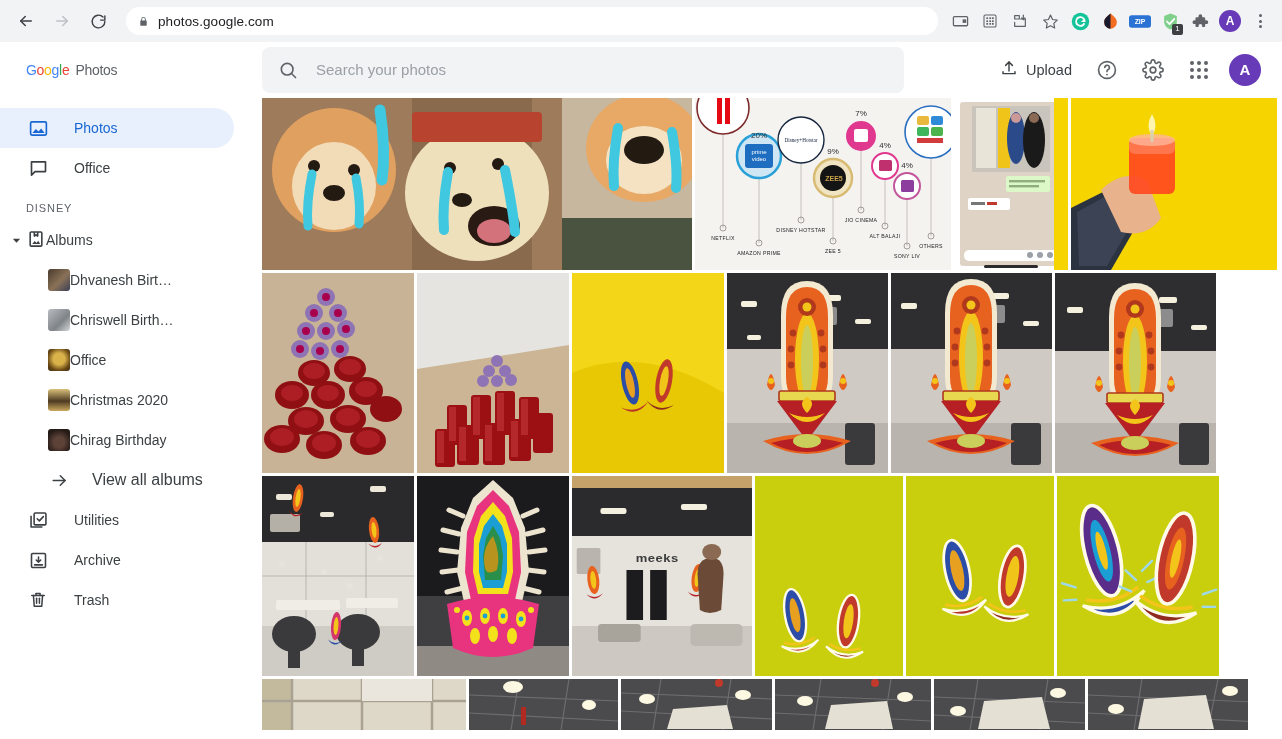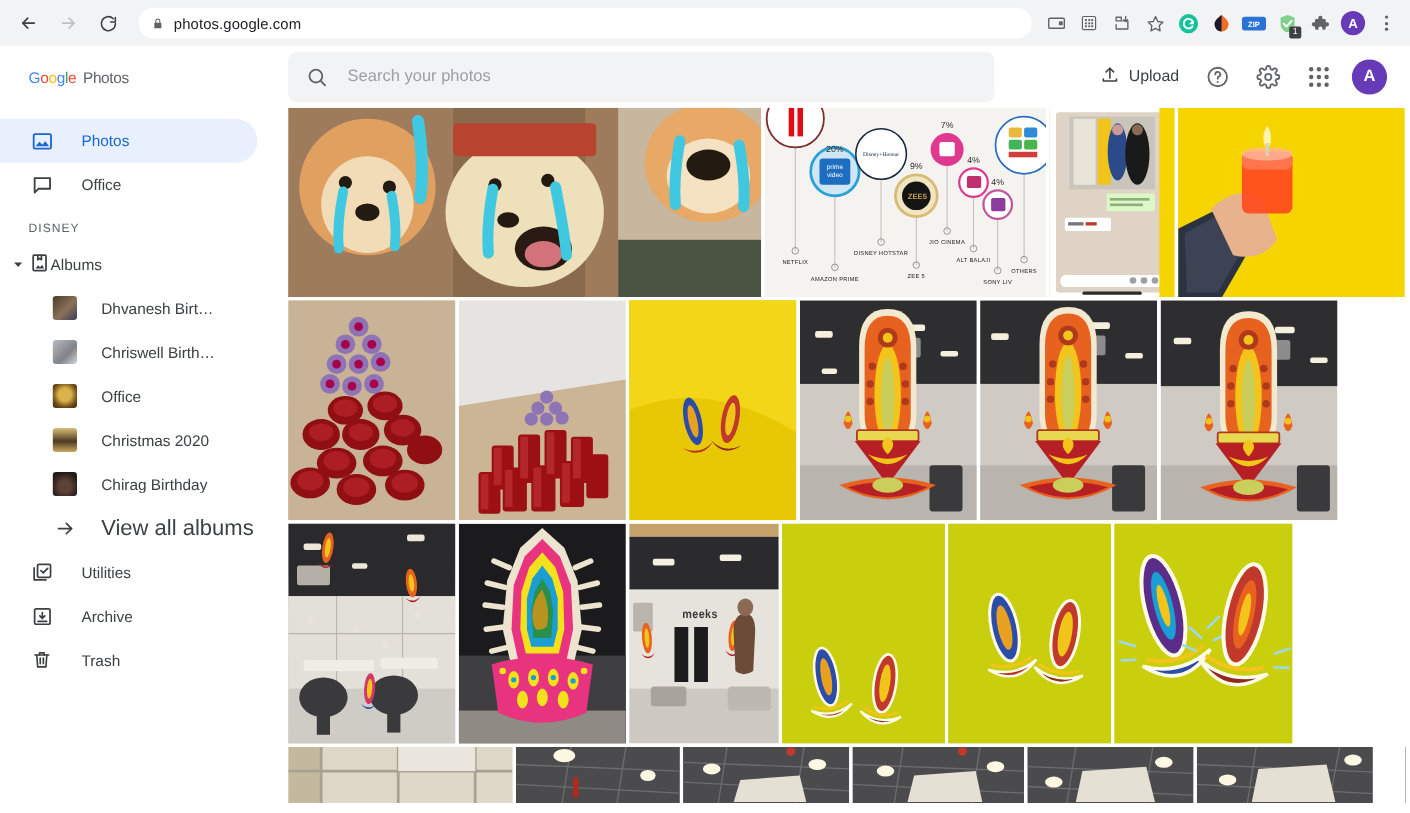--- a/index.html
+++ b/index.html
@@ -164,25 +164,25 @@
   .album-item {
     display: flex; align-items: center;
     height: 40px; padding-left: 48px;
     color: #3c4043; font-size: 14px;
   }
   .album-thumb {
     width: 22px; height: 22px; border-radius: 3px;
     flex: 0 0 22px; background: #ccc;
     overflow: hidden;
   }
-  .album-item .al-label { margin-left: 22px; white-space: nowrap; overflow: hidden; }
+  .album-item .al-label { white-space: nowrap; overflow: hidden; }
   .viewall {
     display: flex; align-items: center;
     height: 40px; padding-left: 48px;
-    color: #3c4043; font-size: 20px;
+    color: #3c4043; font-size: 16px;
   }
   .viewall .va-icon { width: 22px; flex: 0 0 22px; display:flex; justify-content:center;}
   .viewall .va-label { margin-left: 22px; }
 
   
   .grid-area {
     flex: 1 1 auto; overflow: hidden;
     background: #fff; position: relative;
   }
   .photo-row { display: flex; gap: 3px; margin-bottom: 3px; }
@@ -980,21 +980,21 @@
                 <circle cx="104" cy="143" r="2.4"></circle>
               </g>
             <g fill="#f3e11c">
                 <circle cx="40" cy="134" r="3"></circle>
                 <circle cx="114" cy="134" r="3"></circle>
               </g>
           </svg>
         </div>
       </div>
 
-      <div class="cell" style="width:136px;height:200px">
+      <div class="cell" style="width:180px;height:200px">
         <div class="art">
           <svg width="100%" height="100%" viewBox="0 0 152 200" preserveAspectRatio="none">
             <rect width="152" height="200" fill="#dedbd4"></rect>
             <rect x="0" y="0" width="152" height="12" fill="#c4a26a"></rect>
             <rect x="0" y="12" width="152" height="48" fill="#2b2b2d"></rect>
             <g fill="#f4f0e0">
                 <rect x="24" y="32" width="22" height="6" rx="2"></rect>
                 <rect x="92" y="28" width="22" height="6" rx="2"></rect>
               </g>
             <rect x="0" y="60" width="152" height="94" fill="#e6e3dc"></rect>

